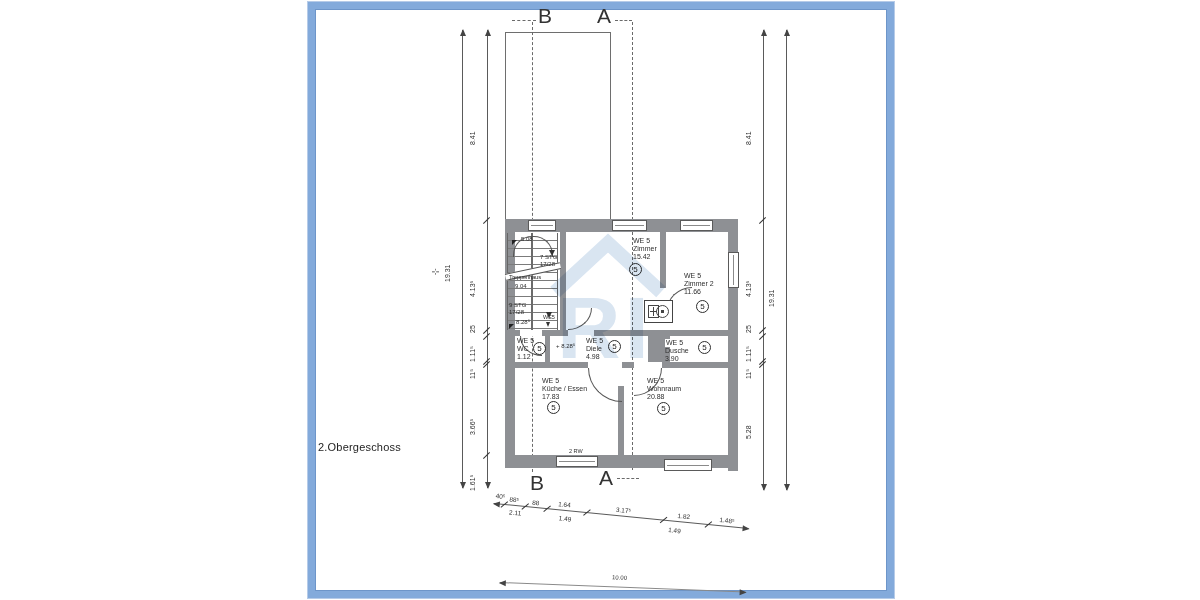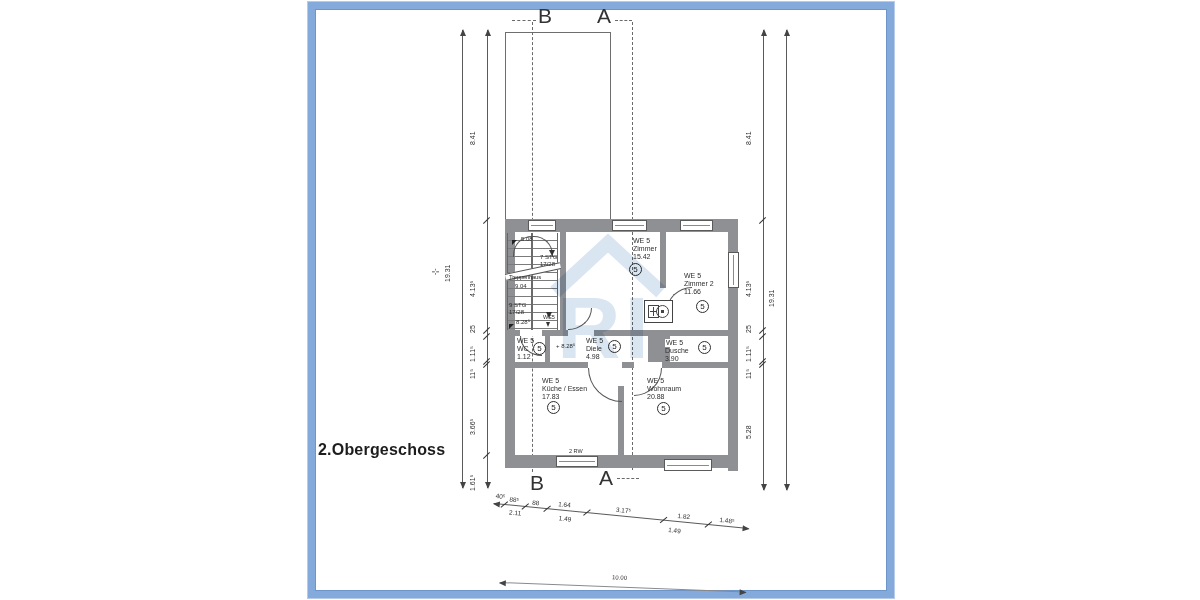--- a/index.html
+++ b/index.html
@@ -5,21 +5,21 @@
   html,body{margin:0;padding:0;background:#fff;}
   #stage{position:relative;width:1200px;height:600px;background:#fff;overflow:hidden;
          font-family:"Liberation Sans","DejaVu Sans",sans-serif;color:#2f2f2f;}
   
   .frame{position:absolute;left:308px;top:2px;width:572px;height:582px;
          border:7px solid #83aadb;box-shadow:inset 0 0 0 1px #6d95c9,0 0 0 1px #b6cbe8;background:#fff;}
   
   .txt{position:absolute;font-size:7px;line-height:8px;white-space:nowrap;color:#2e2e2e;}
   .t6{font-size:6px;line-height:7px;}
   .t5{font-size:5.5px;line-height:6px;}
-  .bigtitle{position:absolute;font-size:16px;font-weight:bold;color:#1d1d1d;letter-spacing:.2px;}
+  .bigtitle{position:absolute;font-size:11px;font-weight:normal;color:#1d1d1d;letter-spacing:.2px;}
   .seclab{position:absolute;font-size:21px;color:#333;}
   .vlab{position:absolute;font-size:7px;color:#2e2e2e;transform:rotate(-90deg);
         transform-origin:0 100%;white-space:nowrap;}
   
   .wall{position:absolute;background:#8e9094;}
   .thin{position:absolute;border:1px solid #6e6e6e;border-bottom:none;background:transparent;}
   .opening{position:absolute;background:#fff;}
   .win{position:absolute;background:#fff;border:1px solid #5a5a5a;box-sizing:border-box;}
   .win .mh{position:absolute;left:2px;right:2px;top:45%;border-top:1px solid #8a8a8a;}
   .win .mv{position:absolute;top:2px;bottom:2px;left:45%;border-left:1px solid #8a8a8a;}

